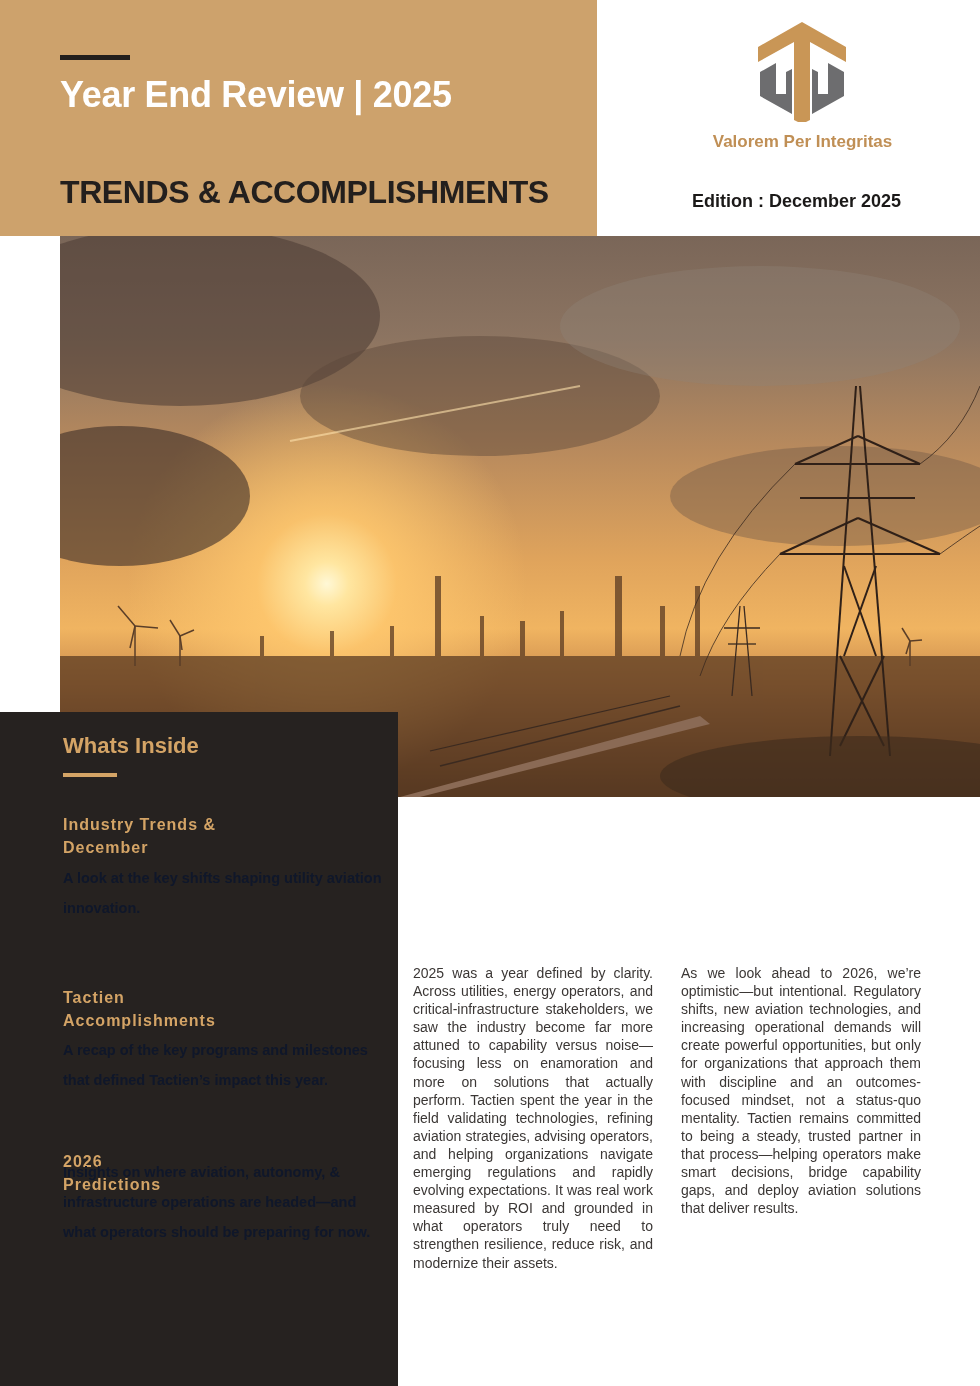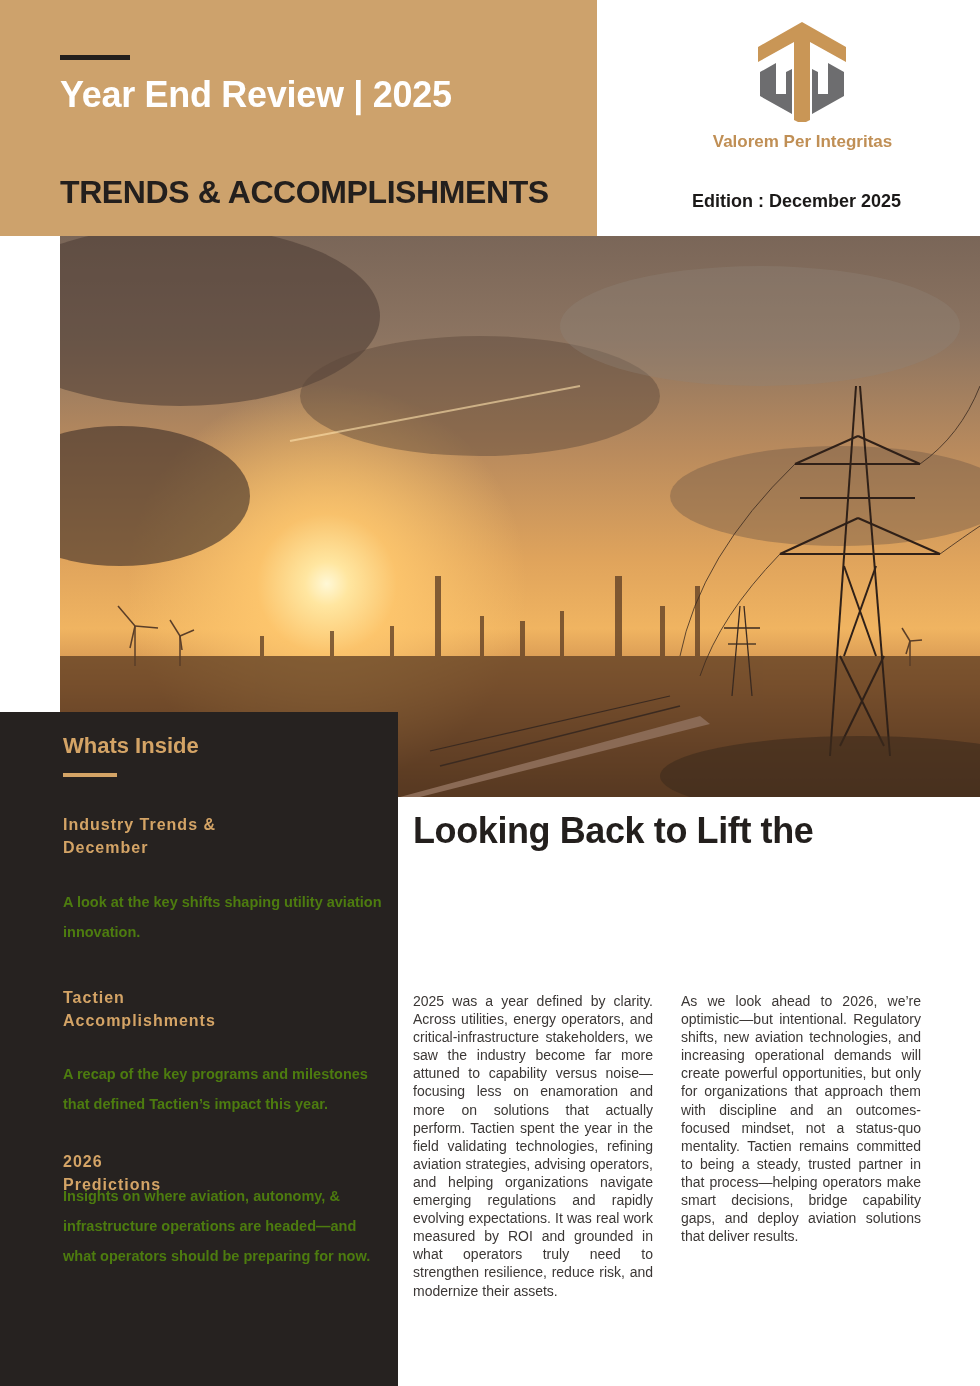--- a/index.html
+++ b/index.html
@@ -47,32 +47,31 @@
   .inside-title {
     position: absolute; left: 63px; top: 733px; font-size: 22px; font-weight: bold; color: #d4a466;
     white-space: nowrap;
   }
   .inside-rule { position: absolute; left: 63px; top: 773px; width: 54px; height: 4px; background: #d4a466; }
   .section-heading {
     position: absolute; left: 63px; font-size: 16px; font-weight: bold; color: #d4a466;
     letter-spacing: 1px; line-height: 23px;
   }
   .section-text {
-    position: absolute; left: 63px; width: 320px; font-size: 14.5px; font-weight: bold; color: #4d7c0f;
+    position: absolute; left: 63px; width: 320px; font-size: 14.5px; font-weight: bold; color: #0f172a;
     line-height: 30px;
-    margin-top: 24px;
   }
 
   .article-title {
     position: absolute; left: 413px; top: 812px; width: 520px; font-size: 36px; font-weight: bold;
     color: #231f1d; line-height: 38px; letter-spacing: -0.4px;
   }
   .col {
     position: absolute; top: 964px; width: 240px; font-size: 14px; color: #3b3735;
-    line-height: 18.1px; text-align: justify; margin-top: 28px;
+    line-height: 18.1px; text-align: justify;
   }
   .col p + p { margin-top: 18px; }
   .col-left { left: 413px; }
   .col-right { left: 681px; }
 </style>
 </head>
 <body>
 
 <div class="header-band"></div>
 <div class="header-rule"></div>
@@ -190,21 +189,20 @@
 </div>
 <div class="section-text" style="top:1035px;">A recap of the key programs and milestones that defined Tactien’s impact this year.</div>
 
 <div class="section-heading" style="top:1150px;">
   <div>2026</div>
   <div>Predictions</div>
 </div>
 <div class="section-text" style="top:1157px;">Insights on where aviation, autonomy, &amp; infrastructure operations are headed—and what operators should be preparing for now.</div>
 
 <div class="article-title">
-  <div>Looking Back to Lift the</div>
 </div>
 
 <div class="col col-left">
   <p>2025 was a year defined by clarity. Across utilities, energy operators, and critical-infrastructure stakeholders, we saw the industry become far more attuned to capability versus noise—focusing less on enamoration and more on solutions that actually perform. Tactien spent the year in the field validating technologies, refining aviation strategies, advising operators, and helping organizations navigate emerging regulations and rapidly evolving expectations. It was real work measured by ROI and grounded in what operators truly need to strengthen resilience, reduce risk, and modernize their assets.</p>
 </div>
 <div class="col col-right">
   <p>As we look ahead to 2026, we’re optimistic—but intentional. Regulatory shifts, new aviation technologies, and increasing operational demands will create powerful opportunities, but only for organizations that approach them with discipline and an outcomes-focused mindset, not a status-quo mentality. Tactien remains committed to being a steady, trusted partner in that process—helping operators make smart decisions, bridge capability gaps, and deploy aviation solutions that deliver results.</p>
 </div>
 
 </body></html>

